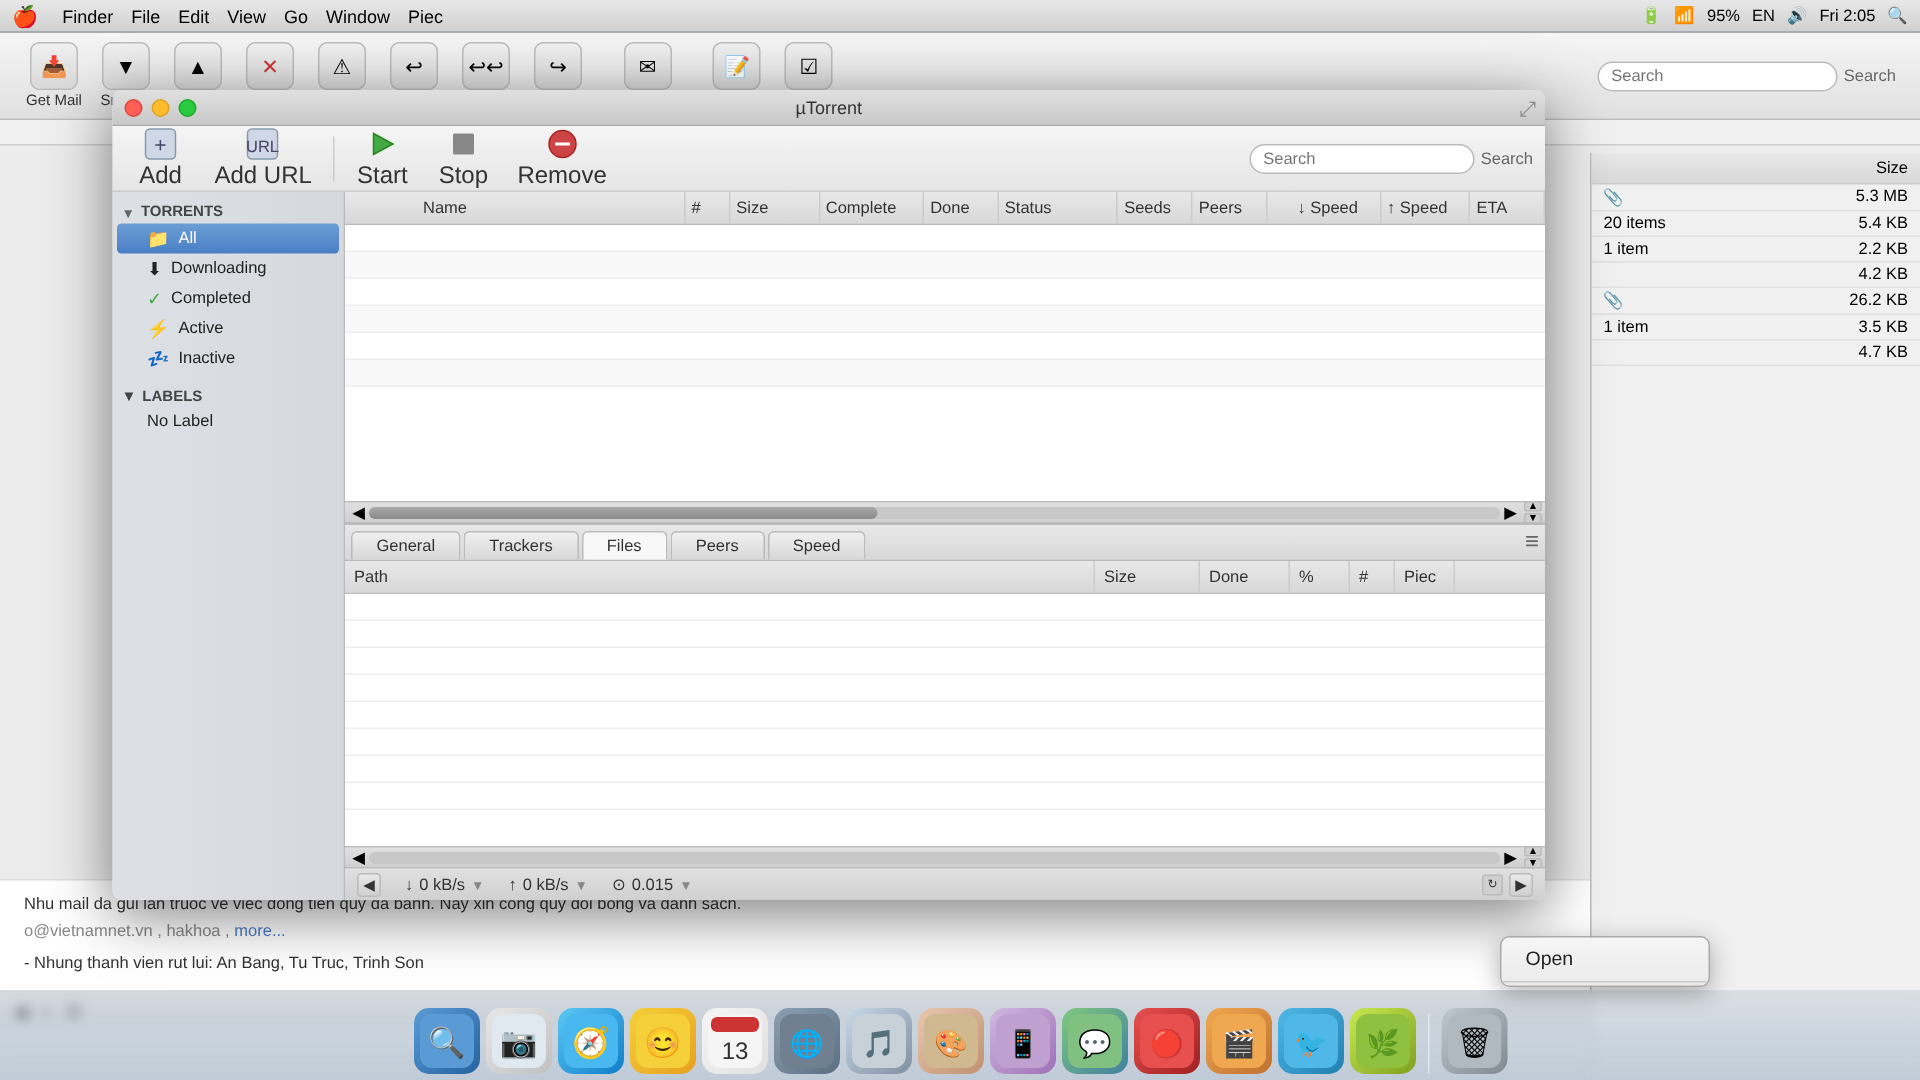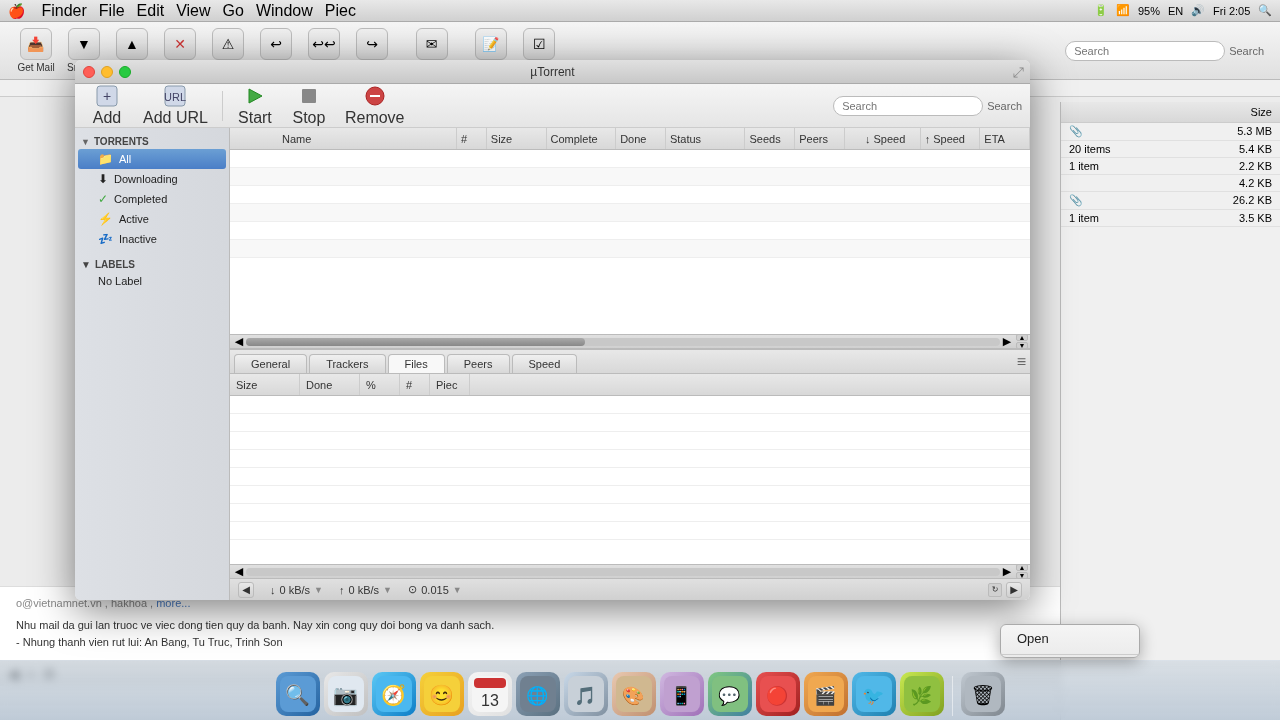--- a/index.html
+++ b/index.html
@@ -25,21 +25,21 @@
       border-bottom: 1px solid #aaa;
       position: absolute;
       top: 0; left: 0; z-index: 100;
     }
     .menubar-apple {
       font-size: 14px;
       font-weight: bold;
       margin-right: 4px;
     }
     .menubar-item {
-      font-size: 16px;
+      font-size: 12px;
       font-weight: 500;
       color: #000;
     }
     .menubar-right {
       margin-left: auto;
       display: flex;
       align-items: center;
       gap: 8px;
       font-size: 11px;
     }
@@ -573,22 +573,22 @@
       <span class="btn-label">To Do</span>
     </div>
     <div class="mail-search">
       <input type="text" class="mail-search-input" placeholder="Search" style="">
       <span style="font-size:11px;color:#666;margin-left:4px;">Search</span>
     </div>
   </div>
   <div style="font-size:11px;text-align:center;color:#444;padding:2px;border-bottom:1px solid #ccc;background:#f0f0f0;">Inbox (240 messages, 1 unread)</div>
 
   <div style="position:absolute;bottom:60px;left:0;width:1060px;background:#fff;border-top:1px solid #ddd;padding:8px 16px;font-size:11px;color:#333;line-height:1.6;">
+    <div>Nhu mail da gui lan truoc ve viec dong tien quy da banh. Nay xin cong quy doi bong va danh sach.</div>
     <div style="color:#888;font-size:11px;margin-bottom:4px;"><span>o@vietnamnet.vn , hakhoa ,</span> <a style="color:#4a7ec7;text-decoration:none;">more...</a></div>
-    <div>Nhu mail da gui lan truoc ve viec dong tien quy da banh. Nay xin cong quy doi bong va danh sach.</div>
     <div>- Nhung thanh vien rut lui: An Bang, Tu Truc, Trinh Son</div>
   </div>
   <div style="position:absolute;bottom:34px;left:0;width:1060px;height:26px;background:linear-gradient(to bottom,#e8e8e8,#d8d8d8);border-top:1px solid #bbb;display:flex;align-items:center;padding:0 8px;gap:8px;">
     <span style="font-size:14px;cursor:pointer;">◀</span>
     <span style="font-size:14px;cursor:pointer;">+</span>
     <span style="font-size:14px;cursor:pointer;">⚙</span>
   </div>
 
   <div class="mail-right-panel" style="position:absolute;top:80px;right:0;height:calc(100% - 80px);">
     <div class="mail-right-header">
@@ -611,20 +611,24 @@
       <span></span>
       <span>4.2 KB</span>
     </div>
     <div class="mail-right-row">
       <span class="attachment-icon">📎</span>
       <span>26.2 KB</span>
     </div>
     <div class="mail-right-row">
       <span>1 item</span>
       <span>3.5 KB</span>
+    </div>
+    <div class="mail-right-row">
+      <span></span>
+      <span>4.7 KB</span>
     </div>
   </div>
 </div>
 
 <div class="utorrent-window">
 
   <div class="window-titlebar">
     <div class="window-btn close"></div>
     <div class="window-btn minimize"></div>
     <div class="window-btn maximize"></div>
@@ -762,20 +766,21 @@
       <div class="ut-detail-area">
         <div class="detail-tabs">
           <div class="detail-tab">General</div>
           <div class="detail-tab">Trackers</div>
           <div class="detail-tab active">Files</div>
           <div class="detail-tab">Peers</div>
           <div class="detail-tab">Speed</div>
           <div class="detail-tab-options">≡</div>
         </div>
         <div class="detail-content-header">
+          <div class="detail-th" style="width:500px;">Path</div>
           <div class="detail-th" style="width:70px;">Size</div>
           <div class="detail-th" style="width:60px;">Done</div>
           <div class="detail-th" style="width:40px;">%</div>
           <div class="detail-th" style="width:30px;">#</div>
           <div class="detail-th" style="width:40px;">Piec</div>
         </div>
         <div class="detail-body">
 
           <div style="height:18px;border-bottom:1px solid #eee;"></div>
           <div style="height:18px;border-bottom:1px solid #eee;"></div>

